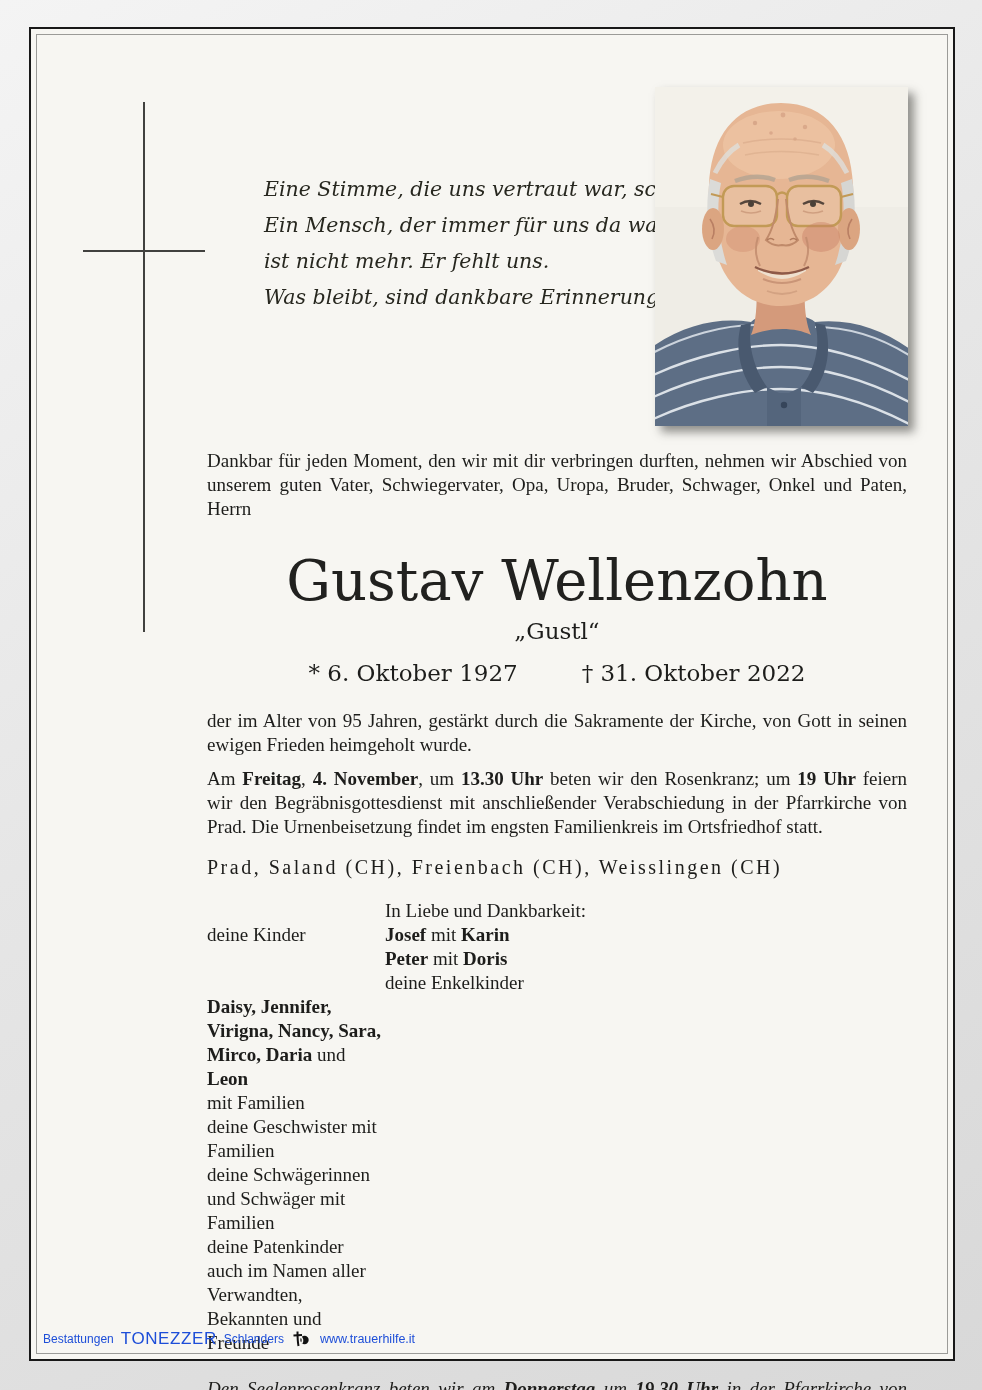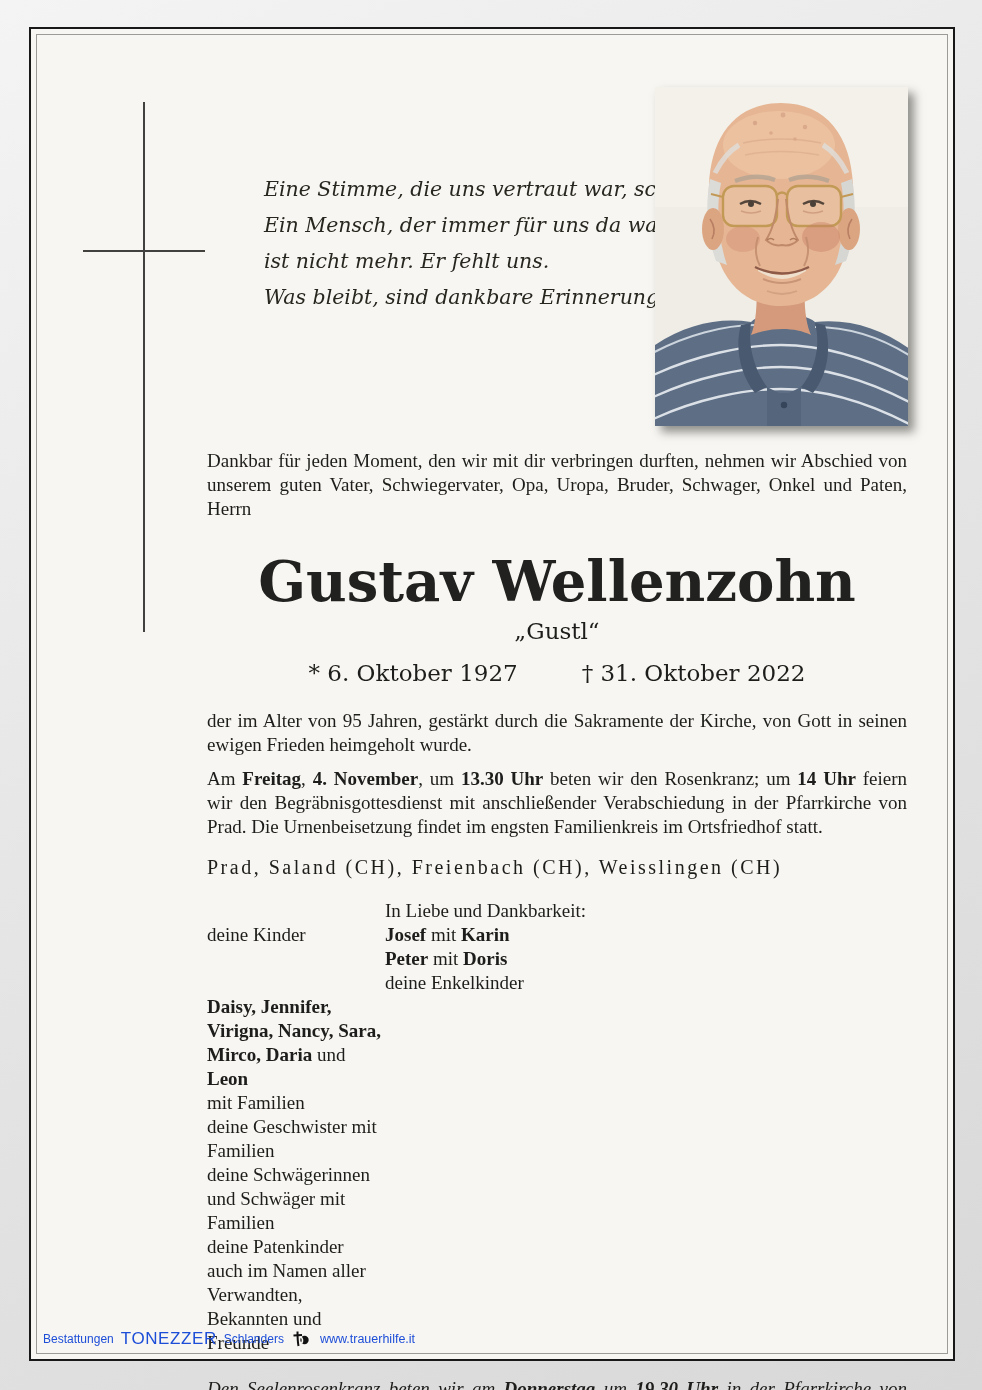--- a/index.html
+++ b/index.html
@@ -22,21 +22,21 @@
     font-style:italic; font-size:20.5px; line-height:36px; color:#27271f;
   }
   .photo {
     position:absolute; left:624px; top:58px; width:253px; height:339px;
     box-shadow:6px 6px 9px rgba(40,40,36,.5); background:#efede6;
   }
   .photo svg { display:block; }
   .main { position:absolute; left:176px; top:420px; width:700px; font-size:19px; line-height:24px; }
   .just { text-align:justify; margin:0; }
   .name {
-    margin:30px 0 0 0; text-align:center; font-weight:700;
+    margin:30px 0 0 0; text-align:center; font-weight:400;
     font-family:"DejaVu Serif","Liberation Serif",serif;
     font-size:56px; line-height:60px; color:#21211f;
   }
   .nick { margin-top:8px; text-align:center; font-size:23px; font-family:"DejaVu Serif",serif; }
   .dates { margin-top:18px; display:flex; justify-content:center; gap:64px; font-size:23px; font-family:"DejaVu Serif",serif; }
   .passing { margin-top:24px; }
   .funeral { margin-top:10px; }
   .places { margin-top:16px; font-size:20px; letter-spacing:2.5px; }
   .famgrid { display:grid; grid-template-columns:178px 1fr; margin-top:20px; }
   .famgrid div { line-height:24px; }
@@ -155,21 +155,21 @@
     <div class="name">Gustav Wellenzohn</div>
     <div class="nick">„Gustl“</div>
 
     <div class="dates">
       <span>* 6. Oktober 1927</span>
       <span>† 31. Oktober 2022</span>
     </div>
 
     <p class="just passing">der im Alter von 95 Jahren, gestärkt durch die Sakramente der Kirche, von Gott in seinen ewigen Frieden heimgeholt wurde.</p>
 
-    <p class="just funeral"><span>Am </span><b>Freitag</b><span>, </span><b>4. November</b><span>, um </span><b>13.30 Uhr</b><span> beten wir den Rosenkranz; um </span><b>14 Uhr</b><span> feiern wir den Begräbnisgottesdienst mit anschließender Verabschiedung in der Pfarrkirche von Prad. Die Urnenbeisetzung findet im engsten Familienkreis im Ortsfriedhof statt.</span></p>
+    <p class="just funeral"><span>Am </span><b>Freitag</b><span>, </span><b>4. November</b><span>, um </span><b>13.30 Uhr</b><span> beten wir den Rosenkranz; um </span><b>19 Uhr</b><span> feiern wir den Begräbnisgottesdienst mit anschließender Verabschiedung in der Pfarrkirche von Prad. Die Urnenbeisetzung findet im engsten Familienkreis im Ortsfriedhof statt.</span></p>
 
     <div class="places">Prad, Saland (CH), Freienbach (CH), Weisslingen (CH)</div>
 
     <div class="famgrid">
       <div></div>
       <div>In Liebe und Dankbarkeit:</div>
 
       <div>deine Kinder</div>
       <div><b>Josef</b><span> mit </span><b>Karin</b></div>
 

